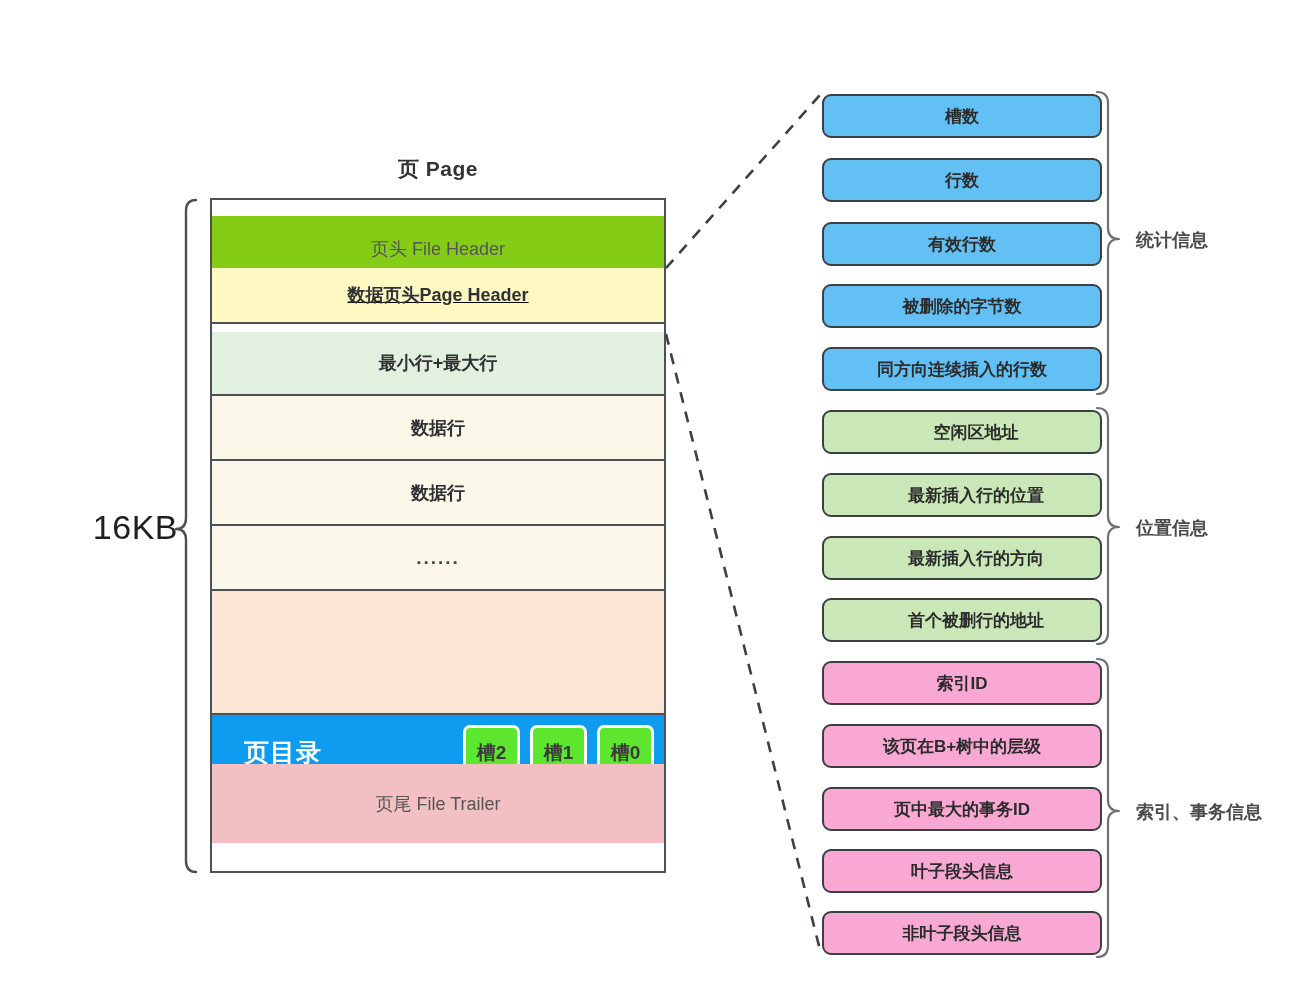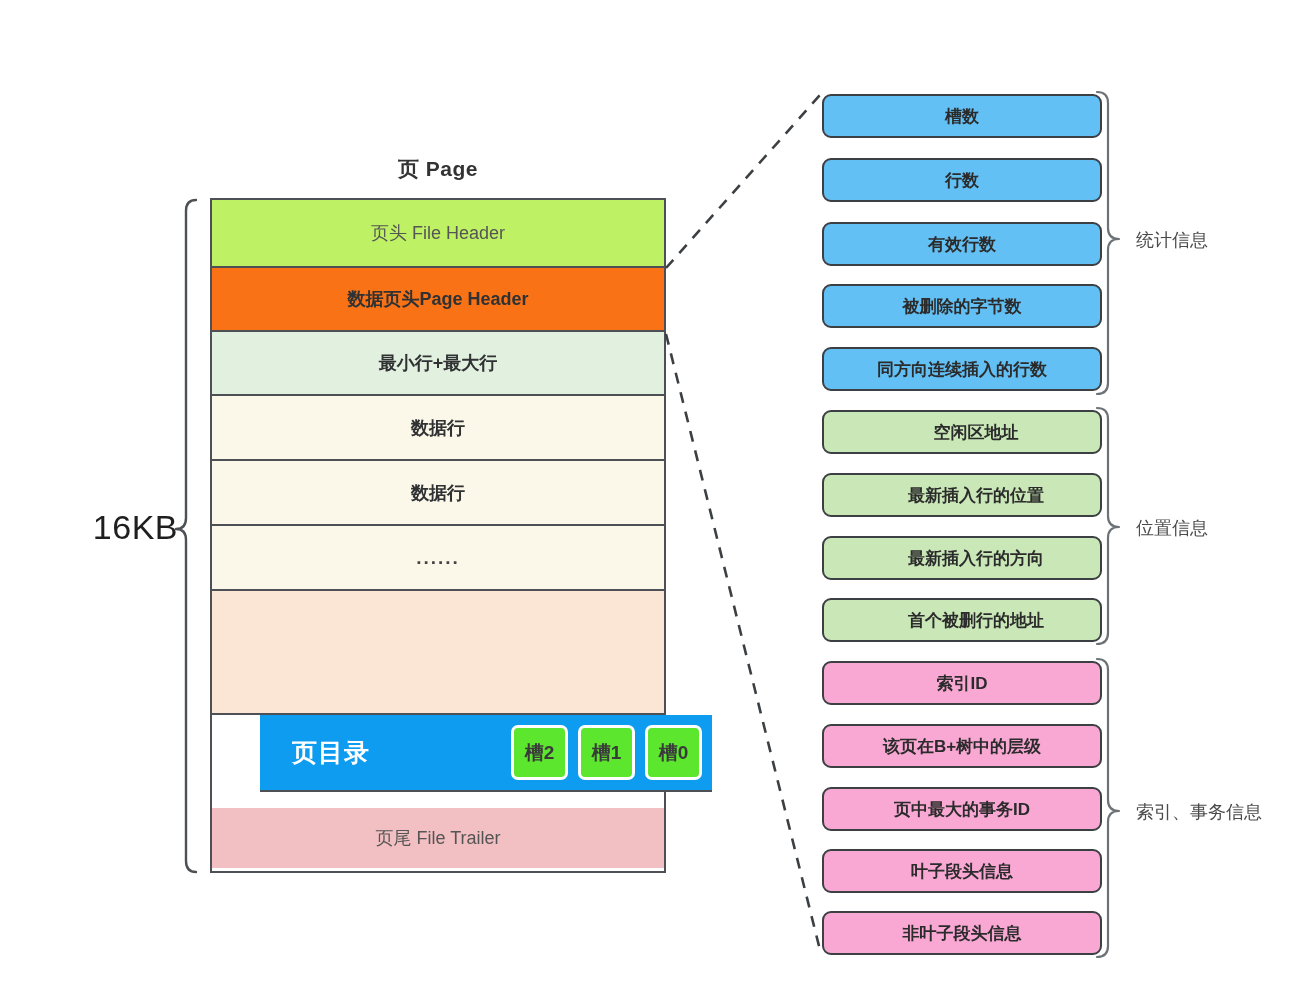--- a/index.html
+++ b/index.html
@@ -24,31 +24,31 @@
   .page-row{
     position:absolute;left:0;width:100%;box-sizing:border-box;
     border-bottom:2px solid #4d5156;
     display:flex;align-items:center;justify-content:center;
   }
   .page-row:last-child{border-bottom:none;}
   .row-label{font-size:18px;color:#444444;}
   .row-label.bold{font-weight:bold;color:#2f3133;font-size:18px;}
   .row-label.thin{color:#555555;font-weight:normal;}
 
-  #row-file-header{top:0;height:68px;background:#bef264;}
-  #row-page-header{top:68px;height:64px;background:#f97316;}
+  #row-file-header{top:16px;height:68px;background:#84cc16;}
+  #row-page-header{top:68px;height:56px;background:#fef9c3;text-decoration:underline;}
   #row-minmax{top:132px;height:64px;background:#e2f0e0;}
   #row-data1{top:196px;height:65px;background:#fbf8e9;}
   #row-data2{top:261px;height:65px;background:#fbf8e9;}
   #row-dots{top:326px;height:65px;background:#fbf8e9;}
   #row-free{top:391px;height:124px;background:#fbe5d5;}
   #row-dir{top:515px;height:77px;background:#0d9cf0;border-bottom:2px solid #4d5156;}
-  #row-trailer{top:608px;height:60px;background:#f2bfc2;}
+  #row-trailer{top:564px;height:79px;background:#f2bfc2;}
 
-  #row-dir{display:flex;align-items:center;justify-content:flex-start;margin-left:48px;}
+  #row-dir{display:flex;align-items:center;justify-content:flex-start;}
   #dir-label{
     margin-left:32px;font-size:25px;font-weight:bold;color:#ffffff;letter-spacing:1px;
   }
   #slots{margin-left:auto;margin-right:10px;display:flex;gap:10px;}
   .slot{
     width:57px;height:55px;background:#5ce62e;border:3px solid #ffffff;border-radius:7px;
     display:flex;align-items:center;justify-content:center;
     font-size:19px;font-weight:bold;color:#3a3a3a;box-sizing:border-box;
   }
   #dots-label{letter-spacing:2px;font-weight:bold;font-size:19px;color:#444;}
@@ -64,21 +64,21 @@
     border:2.5px solid #3c4043;border-radius:9px;box-sizing:border-box;
     display:flex;align-items:center;justify-content:center;
     font-size:17px;font-weight:bold;color:#2b2b2b;
   }
   .field.blue{background:#63c0f5;}
   .field.green{background:#c9e7b7;padding-left:28px;}
   .field.orange{background:#f9a8d4;}
 
   
   .group-label{
-    position:absolute;left:1136px;font-size:18px;color:#4a4a4a;white-space:nowrap;
+    position:absolute;left:1136px;font-size:18px;color:#4a4a4a;white-space:nowrap;font-weight:bold;
   }
 </style>
 </head>
 <body>
 
 <div id="canvas">
 
   <div id="page-title">页 Page</div>
 
   <div id="size-label">16KB</div>

